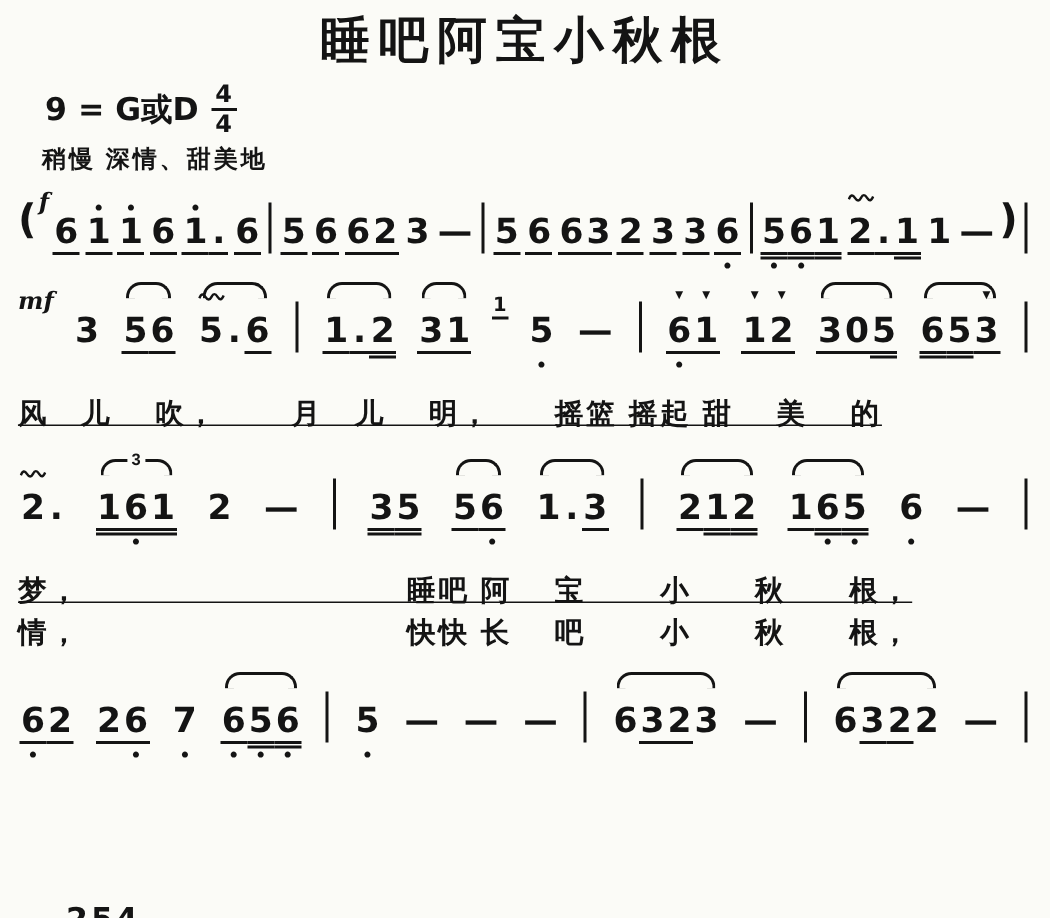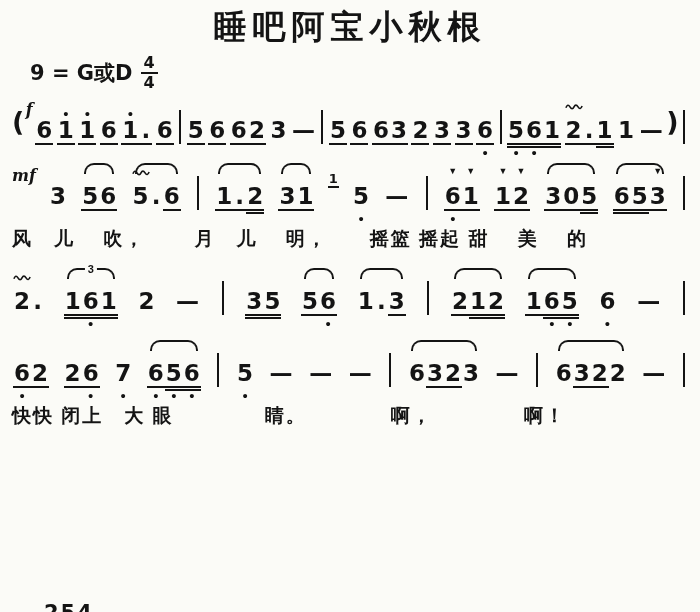--- a/index.html
+++ b/index.html
@@ -50,21 +50,21 @@
   .psym{font-size:27px;font-weight:bold;line-height:28px;margin-top:12px;
         font-family:"DejaVu Sans",sans-serif;}
   .grace{display:inline-flex;flex-direction:column;align-items:center;margin-top:10px;}
   .grace .gd{font-size:13px;font-weight:bold;line-height:13px;
              border-bottom:2px solid #141414;padding:0 1px 1px;
              font-family:"DejaVu Sans",sans-serif;}
   .trsvg{display:block;}
   
   .lyric{font-size:19px;font-weight:bold;letter-spacing:2px;line-height:28px;
          white-space:pre;padding-left:4px;}
-  .lyr-gap{margin-top:1px;}
+  .lyr-gap{margin-top:14px;text-decoration:underline;}
   .pagenum{position:absolute;left:44px;bottom:-13px;font-size:21px;
            font-weight:bold;font-family:"DejaVu Sans",sans-serif;
            letter-spacing:2px;}
 </style>
 </head>
 <body>
 
 <div class="page">
 
   <h1 class="title">睡吧阿宝小秋根</h1>
@@ -72,20 +72,21 @@
   <div class="meta-row">
     <div class="key-sig">
       <span>9 = G或D</span>
       <span class="frac">
         <span class="ftop">4</span>
         <span class="fbot">4</span>
       </span>
     </div>
   </div>
 
+  <div class="tempo">稍慢  深情、甜美地</div>
 
   <div class="mline" id="ml0">
       <span class="psym">(</span>
       <span class="dyn">f</span>
       <span class="grp">
         <span class="note">
           <span class="slot-top"></span>
           <span class="slot-hi" style="visibility: hidden;">&nbsp;</span>
           <span class="digit">6</span>
           <span class="slot-ul">
@@ -861,20 +862,22 @@
           <span class="slot-top"></span>
           <span class="slot-hi" style="visibility: hidden;">&nbsp;</span>
           <span class="digit">—</span>
           <span class="slot-ul"></span>
           <span class="slot-lo" style="visibility: hidden;">&nbsp;</span>
         </span>
       </span>
       <span class="bar"></span>
     </div>
 
+  <div class="lyric lyr-gap">梦，　　　　　　　　　　 睡吧 阿　 宝　　 小　　秋　　根，</div>
+  <div class="lyric">情，　　　　　　　　　　 快快 长　 吧　　 小　　秋　　根，</div>
 
   <div class="mline" id="ml3" style="margin-top:10px;">
       <span class="grp">
         <span class="note">
           <span class="slot-top"></span>
           <span class="slot-hi" style="visibility: hidden;">&nbsp;</span>
           <span class="digit">6</span>
           <span class="slot-ul">
             <span class="l"></span>
           </span>
@@ -1074,16 +1077,15 @@
           <span class="slot-top"></span>
           <span class="slot-hi" style="visibility: hidden;">&nbsp;</span>
           <span class="digit">—</span>
           <span class="slot-ul"></span>
           <span class="slot-lo" style="visibility: hidden;">&nbsp;</span>
         </span>
       </span>
       <span class="bar"></span>
     </div>
 
-  <div class="lyric lyr-gap">快快 闭上　大 眼　　　　 睛。　　　　啊，　　　　 啊！</div>
 
   <div class="pagenum">254</div>
 </div>
 
 </body></html>

